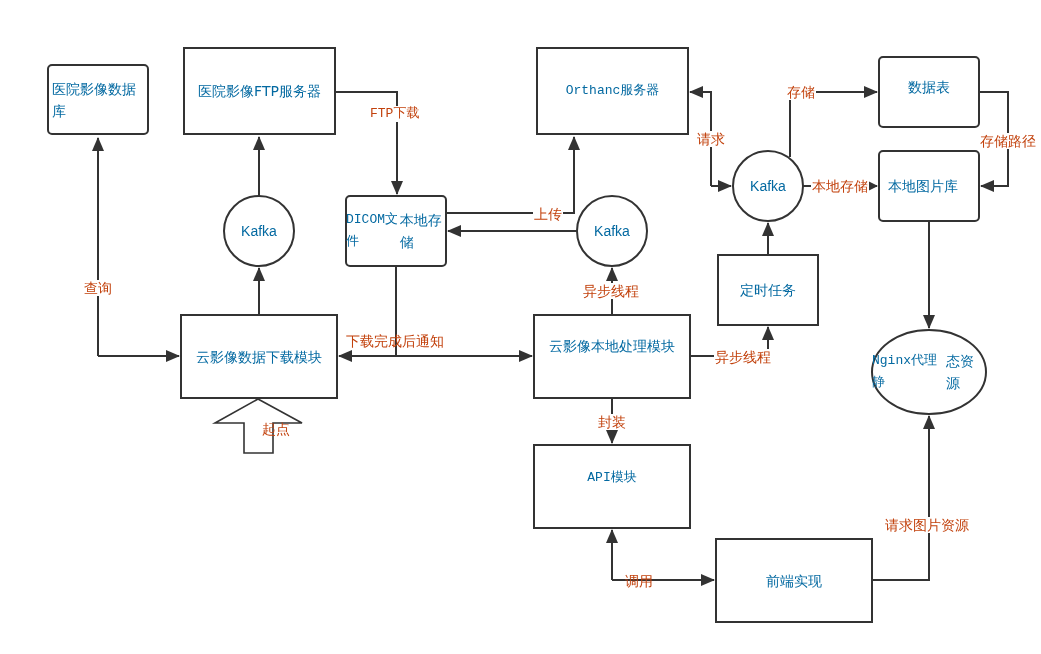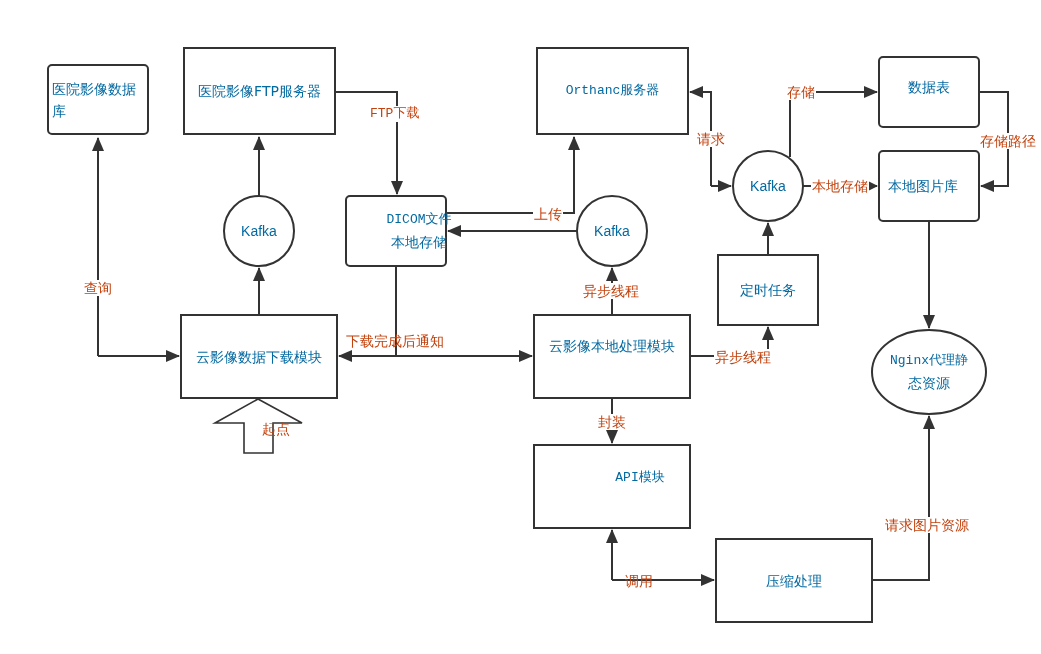--- a/index.html
+++ b/index.html
@@ -85,38 +85,38 @@
     <polyline points="612,580 612,530" marker-end="url(#arrbig)"></polyline>
     <line x1="612" y1="580" x2="714" y2="580" marker-end="url(#arrbig)"></line>
 
     <polyline points="872,580 929,580 929,416" marker-end="url(#arrbig)"></polyline>
   </g>
 </svg>
 
 <div class="node-text" style="left:52px;top:65px;width:92px;height:69px;">医院影像数据库</div>
 <div class="node-text" style="left:184px;top:48px;width:151px;height:86px;">医院影像FTP服务器</div>
 <div class="node-text kafka" style="left:224px;top:196px;width:70px;height:70px;">Kafka</div>
-<div class="node-text" style="left:346px;top:196px;width:100px;height:70px;flex-direction:column;padding-left:23px;">
+<div class="node-text" style="left:346px;top:196px;width:100px;height:70px;flex-direction:row;">
   <span class="mono">DICOM文件</span>
   <span>本地存储</span>
 </div>
 <div class="node-text mono" style="left:537px;top:48px;width:151px;height:86px;">Orthanc服务器</div>
 <div class="node-text kafka" style="left:577px;top:196px;width:70px;height:70px;">Kafka</div>
 <div class="node-text kafka" style="left:733px;top:151px;width:70px;height:70px;">Kafka</div>
 <div class="node-text" style="left:879px;top:57px;width:100px;height:60px;border-radius:12px;">数据表</div>
 <div class="node-text" style="left:879px;top:151px;width:88px;height:70px;">本地图片库</div>
 <div class="node-text" style="left:181px;top:315px;width:156px;height:83px;border-radius:9px;">云影像数据下载模块</div>
 <div class="node-text" style="left:534px;top:315px;width:156px;height:62px;">云影像本地处理模块</div>
 <div class="node-text" style="left:718px;top:255px;width:100px;height:70px;">定时任务</div>
-<div class="node-text" style="left:872px;top:330px;width:114px;height:84px;flex-direction:column;">
+<div class="node-text" style="left:872px;top:330px;width:114px;height:84px;flex-direction:row;">
   <span class="mono">Nginx代理静</span>
   <span>态资源</span>
 </div>
-<div class="node-text mono" style="left:534px;top:445px;width:156px;height:65px;margin-left:28px;">API模块</div>
-<div class="node-text" style="left:716px;top:539px;width:156px;height:83px;">压缩处理</div>
+<div class="node-text mono" style="left:534px;top:445px;width:156px;height:65px;">API模块</div>
+<div class="node-text" style="left:716px;top:539px;width:156px;height:83px;">前端实现</div>
 <div class="edge-label clear" style="left:261px;top:421px;">起点</div>
 
 <div class="edge-label" style="left:83px;top:280px;">查询</div>
 <div class="edge-label mono" style="left:369px;top:106px;">FTP下载</div>
 <div class="edge-label" style="left:533px;top:206px;">上传</div>
 <div class="edge-label clear" style="left:345px;top:333px;">下载完成后通知</div>
 <div class="edge-label" style="left:582px;top:283px;">异步线程</div>
 <div class="edge-label" style="left:714px;top:349px;">异步线程</div>
 <div class="edge-label" style="left:696px;top:131px;">请求</div>
 <div class="edge-label" style="left:786px;top:84px;">存储</div>

